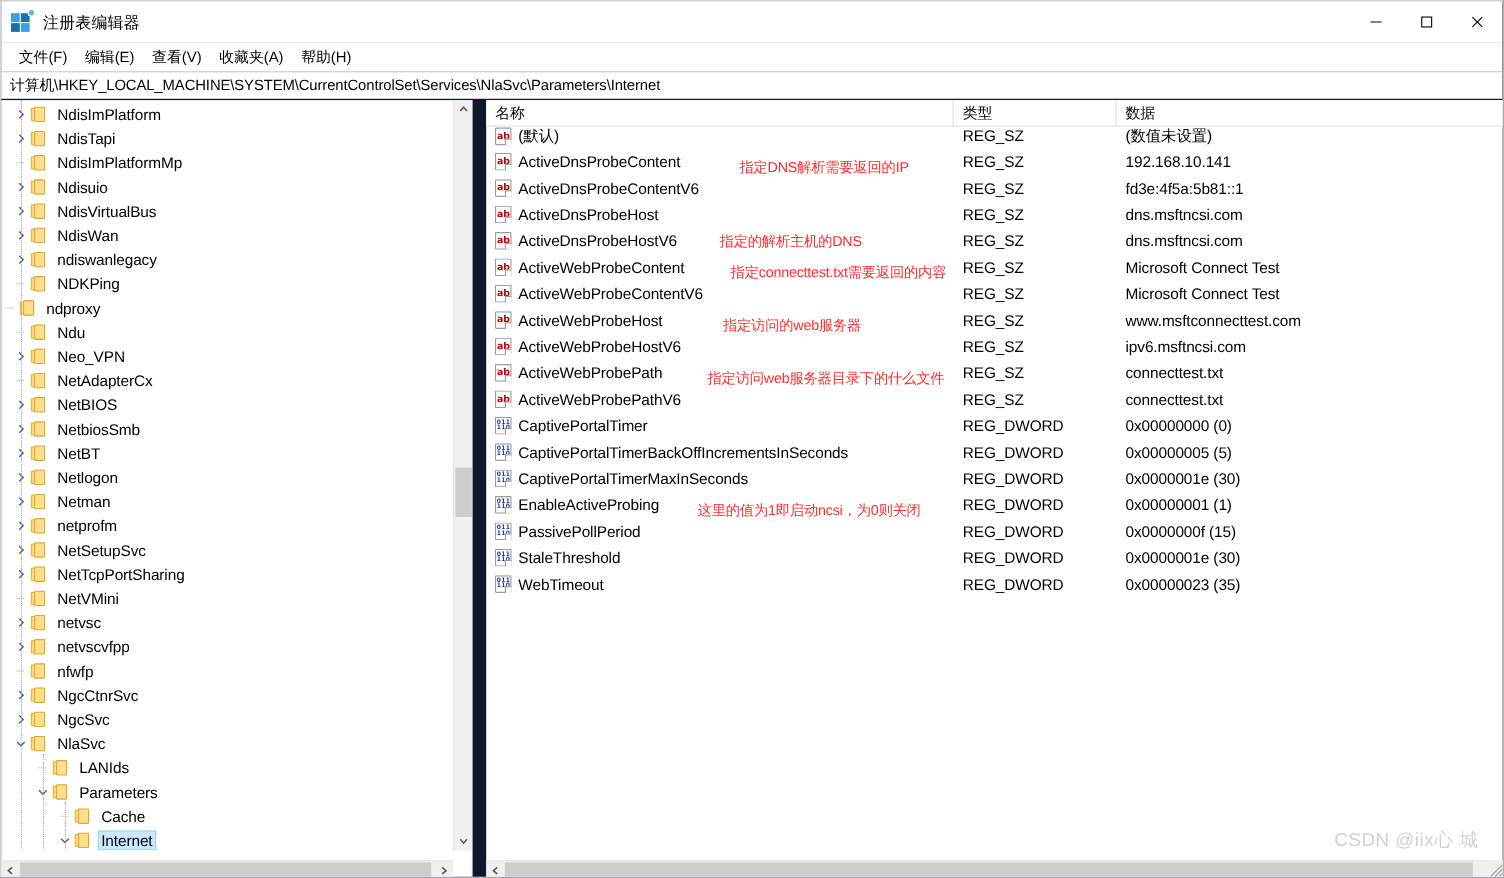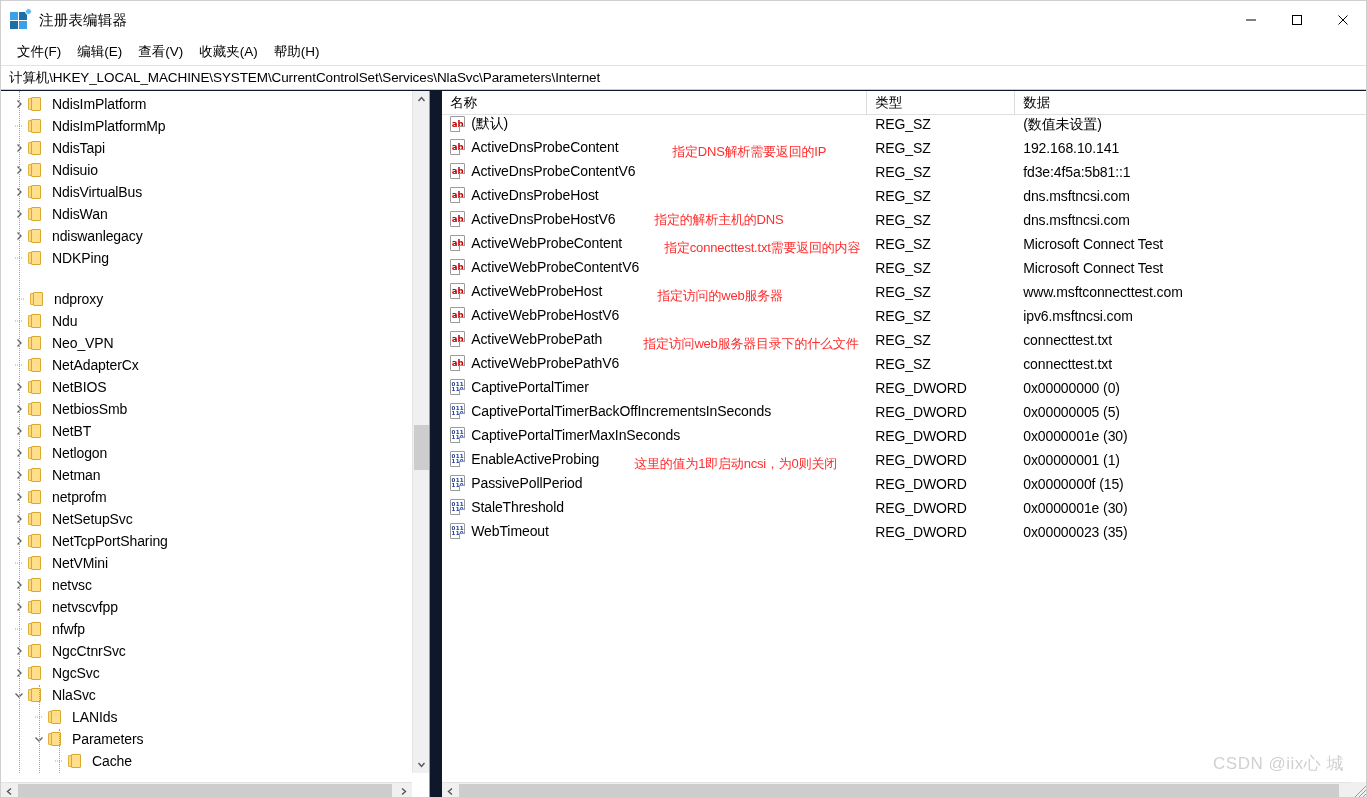--- a/index.html
+++ b/index.html
@@ -365,52 +365,52 @@
               </svg>
             </span>
             <span class="folder">
               <span class="back"></span>
               <span class="front"></span>
             </span>
             <span class="tree-label">NdisImPlatform</span>
           </div>
           <div class="tree-row" style="padding-left: 10px;">
             <span class="expander">
+              <svg width="10" height="10" viewBox="0 0 10 10">
+                <polyline points="3.5,1.5 7,5 3.5,8.5" fill="none" stroke="#606060" stroke-width="1.3"></polyline>
+              </svg>
+            </span>
+            <span class="folder">
+              <span class="back"></span>
+              <span class="front"></span>
+            </span>
+            <span class="tree-label">NdisTapi</span>
+          </div>
+          <div class="tree-row" style="padding-left: 10px;">
+            <span class="expander">
               <svg width="12" height="22" viewBox="0 0 12 22">
                 <line x1="2" y1="11" x2="9" y2="11" stroke="#a8a8a8" stroke-width="1" stroke-dasharray="1,1"></line>
               </svg>
             </span>
             <span class="folder">
               <span class="back"></span>
               <span class="front"></span>
             </span>
             <span class="tree-label">NdisImPlatformMp</span>
           </div>
           <div class="tree-row" style="padding-left: 10px;">
             <span class="expander">
               <svg width="10" height="10" viewBox="0 0 10 10">
                 <polyline points="3.5,1.5 7,5 3.5,8.5" fill="none" stroke="#606060" stroke-width="1.3"></polyline>
               </svg>
             </span>
             <span class="folder">
               <span class="back"></span>
               <span class="front"></span>
             </span>
-            <span class="tree-label">NdisTapi</span>
-          </div>
-          <div class="tree-row" style="padding-left: 10px;">
-            <span class="expander">
-              <svg width="10" height="10" viewBox="0 0 10 10">
-                <polyline points="3.5,1.5 7,5 3.5,8.5" fill="none" stroke="#606060" stroke-width="1.3"></polyline>
-              </svg>
-            </span>
-            <span class="folder">
-              <span class="back"></span>
-              <span class="front"></span>
-            </span>
             <span class="tree-label">Ndisuio</span>
           </div>
           <div class="tree-row" style="padding-left: 10px;">
             <span class="expander">
               <svg width="10" height="10" viewBox="0 0 10 10">
                 <polyline points="3.5,1.5 7,5 3.5,8.5" fill="none" stroke="#606060" stroke-width="1.3"></polyline>
               </svg>
             </span>
             <span class="folder">
               <span class="back"></span>
@@ -447,21 +447,21 @@
               <svg width="12" height="22" viewBox="0 0 12 22">
                 <line x1="2" y1="11" x2="9" y2="11" stroke="#a8a8a8" stroke-width="1" stroke-dasharray="1,1"></line>
               </svg>
             </span>
             <span class="folder">
               <span class="back"></span>
               <span class="front"></span>
             </span>
             <span class="tree-label">NDKPing</span>
           </div>
-          <div class="tree-row" style="padding-left: 12px; margin-top: 19px;">
+          <div class="tree-row" style="padding-left: 0;">
             <span class="expander">
               <svg width="12" height="22" viewBox="0 0 12 22">
                 <line x1="2" y1="11" x2="9" y2="11" stroke="#a8a8a8" stroke-width="1" stroke-dasharray="1,1"></line>
               </svg>
             </span>
             <span class="folder">
               <span class="back"></span>
               <span class="front"></span>
             </span>
             <span class="tree-label">ndproxy</span>

